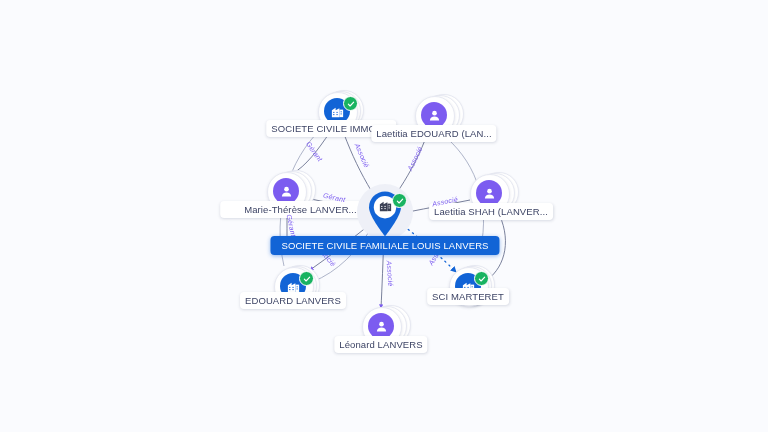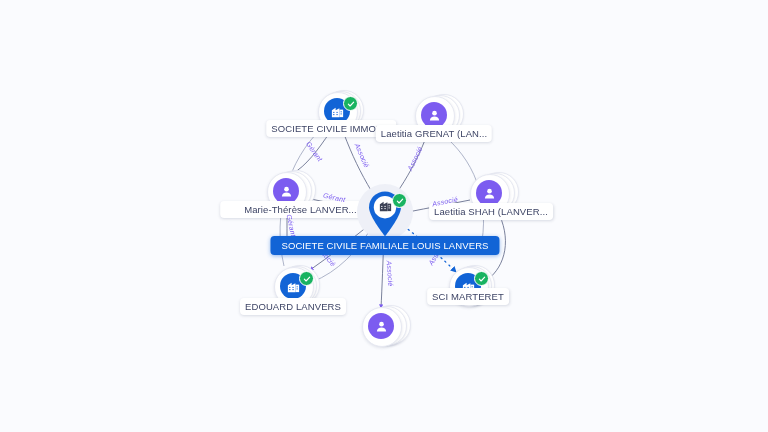--- a/index.html
+++ b/index.html
@@ -220,21 +220,21 @@
     <div class="stack" style="left:-10px; top:-21px; width:38px; height:38px;"></div>
     <div class="stack" style="left:-14px; top:-20px; width:38px; height:38px;"></div>
     <div class="ring"></div>
     <div class="glyph">
       <svg width="15" height="15" viewBox="0 0 24 24">
         <circle cx="12" cy="8.2" r="3.7" fill="#ffffff"></circle>
         <path d="M4.6 20c0-4.3 3.4-6.6 7.4-6.6s7.4 2.3 7.4 6.6z" fill="#ffffff"></path>
       </svg>
     </div>
   </div>
-  <div class="label" style="left:434px; top:125px; z-index:12;">Laetitia GRENAT (LAN...</div>
+  <div class="label" style="left:434px; top:125px; z-index:12;">Laetitia EDOUARD (LAN...</div>
 
   <div class="node node-person" style="left:286px; top:191px;">
     <div class="stack" style="left:-10px; top:-21px; width:38px; height:38px;"></div>
     <div class="stack" style="left:-14px; top:-20px; width:38px; height:38px;"></div>
     <div class="ring"></div>
     <div class="glyph">
       <svg width="15" height="15" viewBox="0 0 24 24">
         <circle cx="12" cy="8.2" r="3.7" fill="#ffffff"></circle>
         <path d="M4.6 20c0-4.3 3.4-6.6 7.4-6.6s7.4 2.3 7.4 6.6z" fill="#ffffff"></path>
       </svg>
@@ -270,21 +270,21 @@
         <rect x="17" y="11.6" width="1.7" height="1.7" fill="#1264d6"></rect>
         <rect x="17" y="15" width="1.7" height="1.7" fill="#1264d6"></rect>
       </svg>
     </div>
     <div class="badge">
       <svg width="8" height="8" viewBox="0 0 24 24">
         <path d="M4 12.6 L9.3 18 L20 6.4" fill="none" stroke="#ffffff" stroke-width="3.4" stroke-linecap="round" stroke-linejoin="round"></path>
       </svg>
     </div>
   </div>
-  <div class="label" style="left:293px; top:298px;">EDOUARD LANVERS</div>
+  <div class="label" style="left:293px; top:292px;">EDOUARD LANVERS</div>
 
   <div class="node node-company" style="left:468px; top:286px;">
     <div class="stack" style="left:-13px; top:-21px; width:38px; height:38px;"></div>
     <div class="stack" style="left:-16px; top:-20px; width:38px; height:38px;"></div>
     <div class="ring"></div>
     <div class="glyph">
       <svg width="15" height="15" viewBox="0 0 24 24" fill="none">
         <path d="M3 21V10l6-4v4l6-3.2V21H3z" fill="#ffffff"></path>
         <rect x="15" y="9" width="6" height="12" fill="#ffffff"></rect>
         <rect x="5.2" y="12.6" width="1.8" height="1.8" fill="#1264d6"></rect>
@@ -307,20 +307,21 @@
     <div class="stack" style="left:-10px; top:-21px; width:38px; height:38px;"></div>
     <div class="stack" style="left:-14px; top:-20px; width:38px; height:38px;"></div>
     <div class="ring"></div>
     <div class="glyph">
       <svg width="15" height="15" viewBox="0 0 24 24">
         <circle cx="12" cy="8.2" r="3.7" fill="#ffffff"></circle>
         <path d="M4.6 20c0-4.3 3.4-6.6 7.4-6.6s7.4 2.3 7.4 6.6z" fill="#ffffff"></path>
       </svg>
     </div>
   </div>
+  <div class="label" style="left:381px; top:336px;">Léonard LANVERS</div>
 
   <div class="node node-pin" style="left:385px; top:212px; z-index:20;">
     <div class="halo"></div>
     <div class="pin-shape">
       <svg width="38" height="48" viewBox="0 0 38 48">
         <path d="M19 47.2 C19 47.2 3 27.5 3 18.4 A16 16 0 0 1 35 18.4 C35 27.5 19 47.2 19 47.2 Z" fill="#1264d6"></path>
         <circle cx="19" cy="18.2" r="11.2" fill="#ffffff"></circle>
       </svg>
     </div>
     <div style="position:absolute; left:-8px; top:-15px; width:16px; height:16px;

